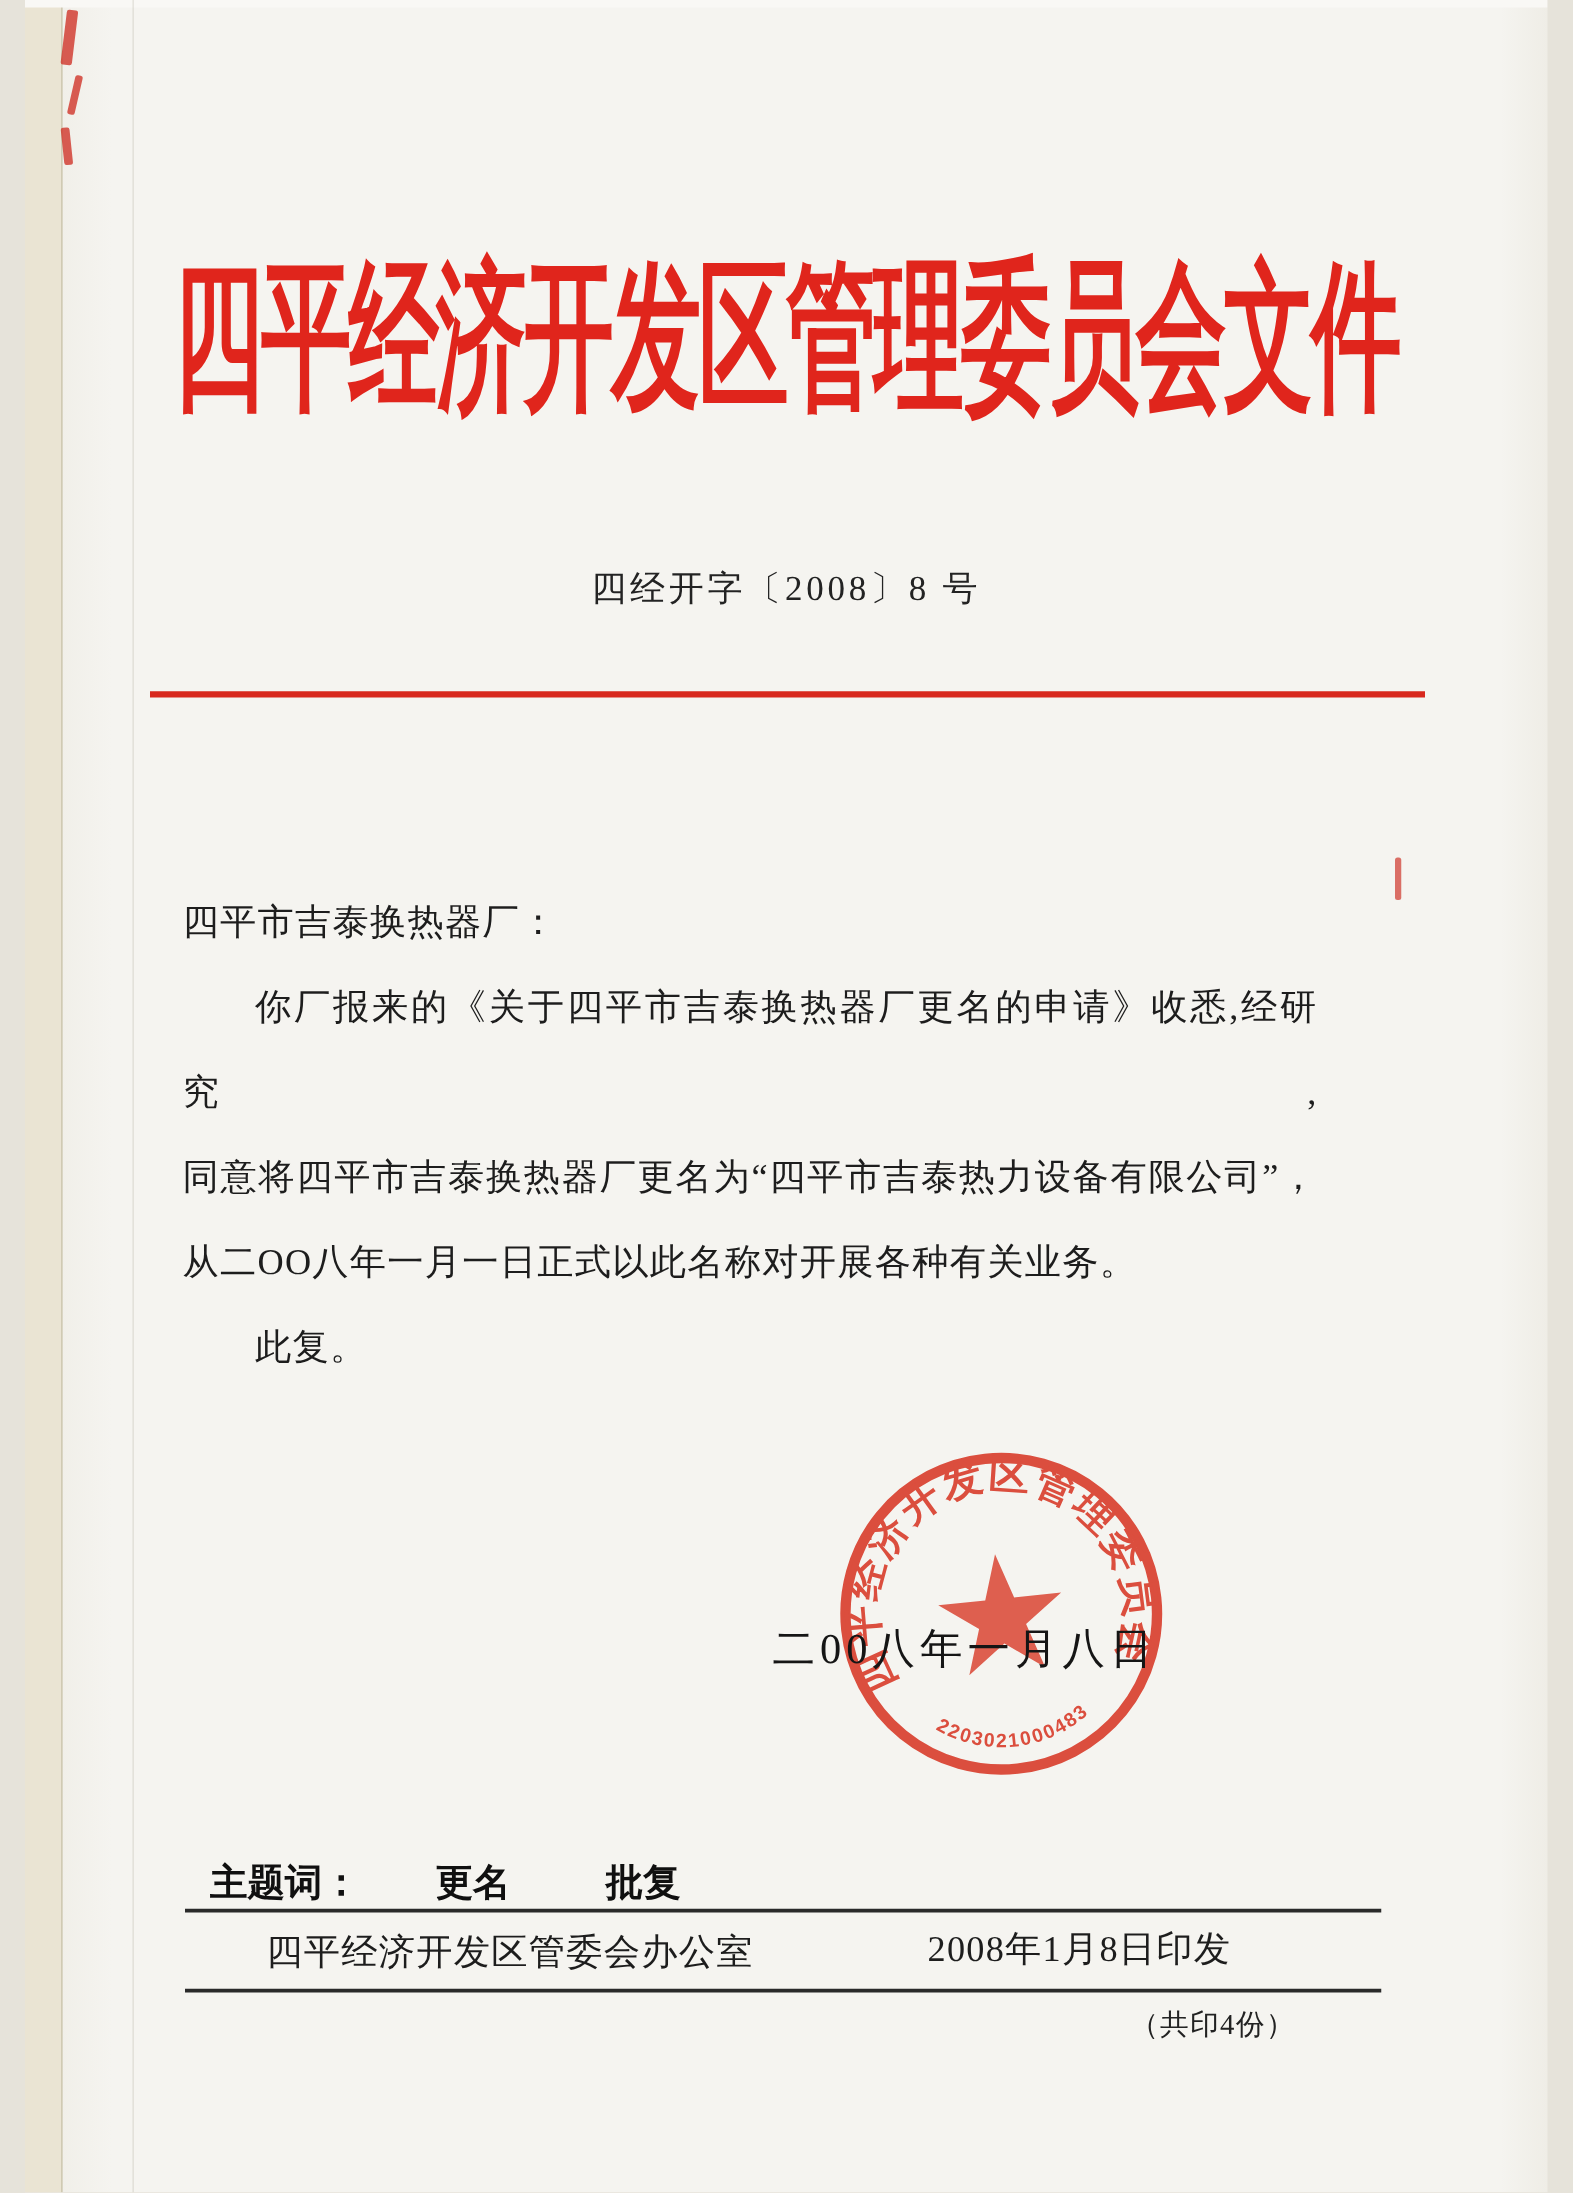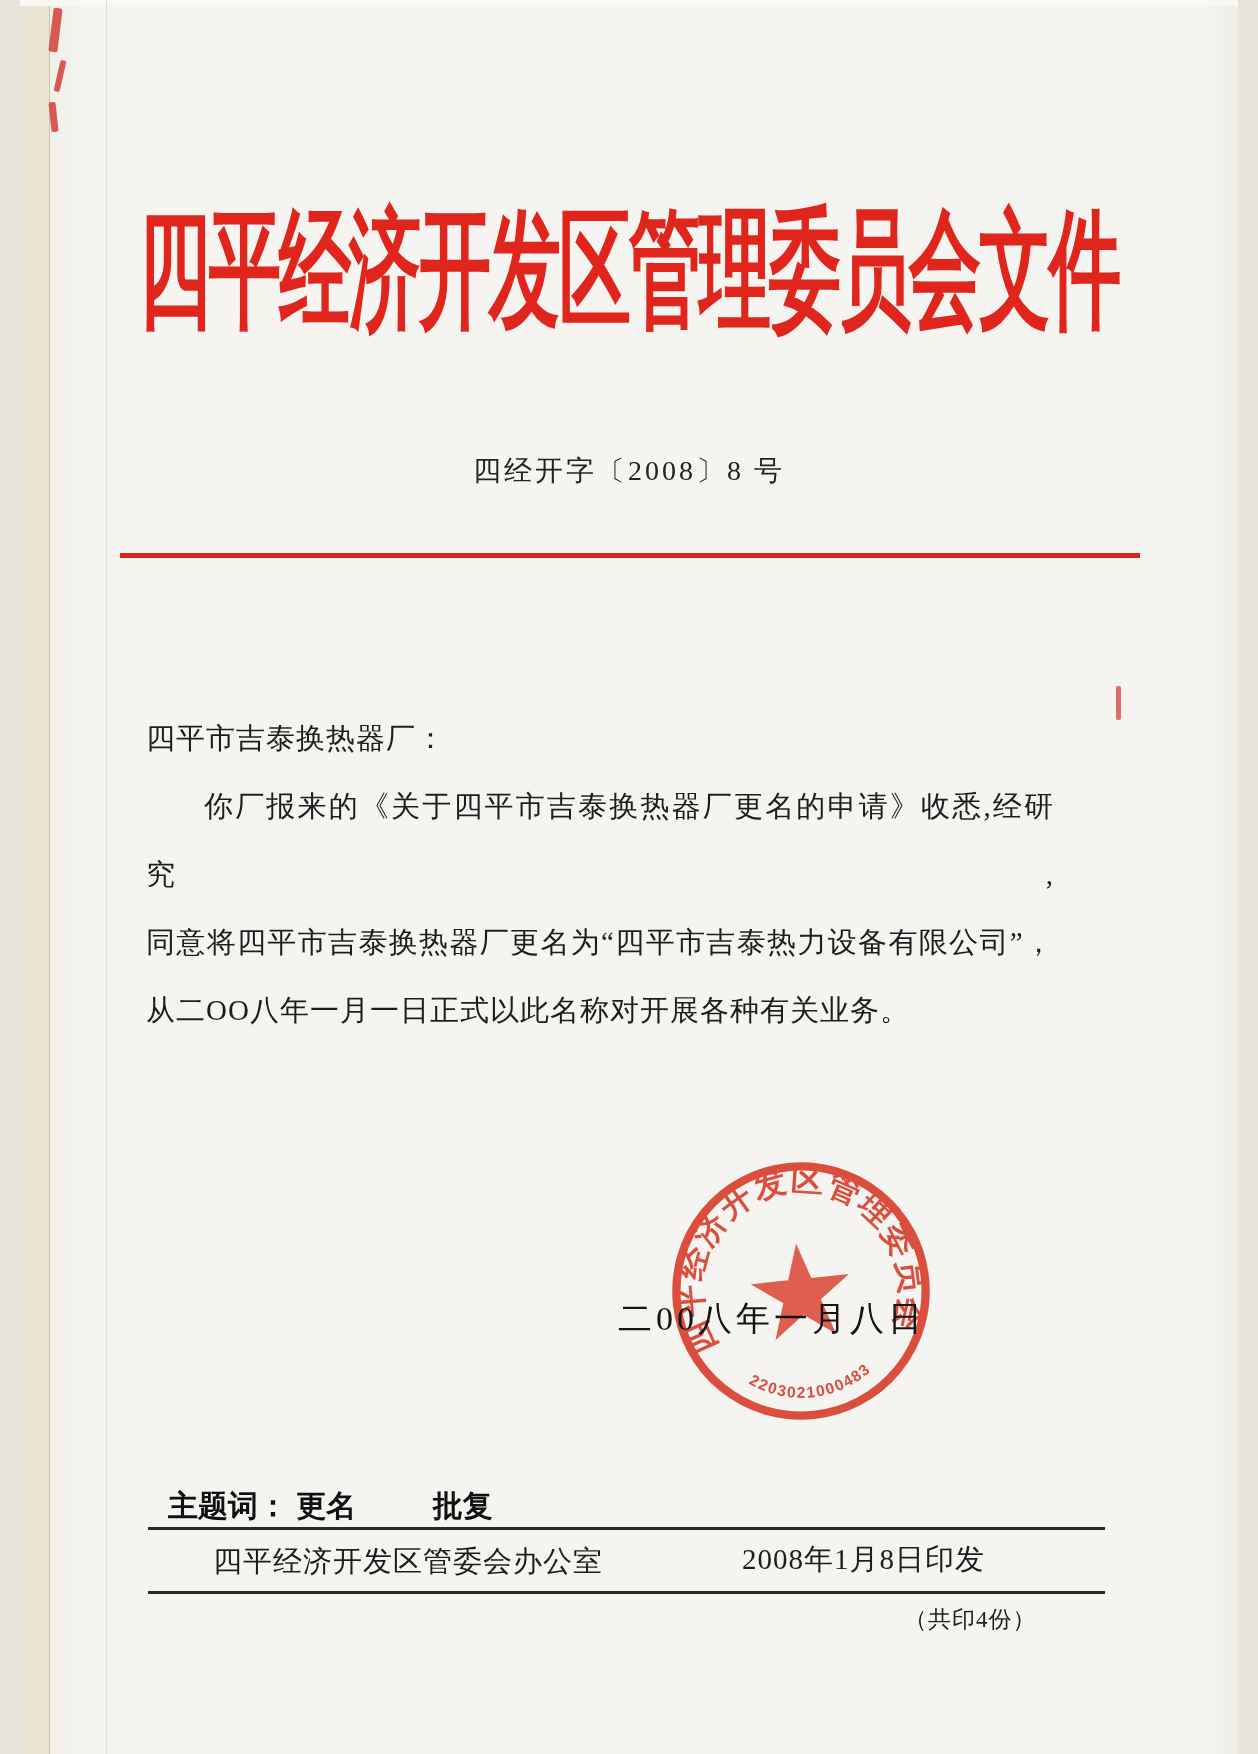--- a/index.html
+++ b/index.html
@@ -57,21 +57,21 @@
   }
   .issue-date {
     position:absolute; left:598px; top:1296px; font-size:34px; color:#151515;
     letter-spacing:4px; z-index:5;
   }
 
   .keywords {
     position:absolute; left:148px; top:1486px; font-size:30px; font-weight:700;
     color:#101010; font-family:"Liberation Sans", sans-serif;
   }
-  .kw-label { }
+  .kw-label { margin-right:52px; }
   .kw-item  { margin-right:68px; }
 
   .footer-rule-1 { position:absolute; top:1527px; left:128px; width:957px; height:3px; background:#2a2a2a; }
   .footer-office { position:absolute; left:145px; top:1542px; font-size:29px; color:#1d1d1d; letter-spacing:1px;margin-left:48px; }
   .footer-date   { position:absolute; left:722px; top:1540px; font-size:29px; color:#1d1d1d; letter-spacing:1px; }
   .footer-rule-2 { position:absolute; top:1591px; left:128px; width:957px; height:3px; background:#2a2a2a; }
   .copies        { position:absolute; left:884px; top:1604px; font-size:23px; color:#222; letter-spacing:1px; }
 </style>
 </head>
 <body>
@@ -92,20 +92,21 @@
   <div class="doc-number">四经开字〔2008〕8 号</div>
 
   <div class="red-rule"></div>
 
 
   <div class="body-block">
     <div class="body-line">四平市吉泰换热器厂：</div>
     <div class="body-line indent fill">你厂报来的《关于四平市吉泰换热器厂更名的申请》收悉,经研究,</div>
     <div class="body-line fill">同意将四平市吉泰换热器厂更名为“四平市吉泰热力设备有限公司”，</div>
     <div class="body-line">从二OO八年一月一日正式以此名称对开展各种有关业务。</div>
+    <div class="body-line indent">此复。</div>
   </div>
 
   <svg class="seal" viewBox="0 0 260 260" xmlns="http://www.w3.org/2000/svg">
     <circle cx="130" cy="130" r="120" fill="none" stroke="#d9402f" stroke-width="8"></circle>
     <path id="sealTextArc" d="M 47,178 A 96,96 0 1 1 213,178" fill="none"></path>
     <path id="sealNumArc" d="M 64,208 A 100,100 0 0 0 196,208" fill="none"></path>
     <text font-size="31" fill="#d9402f" font-weight="bold" font-family="Liberation Sans, sans-serif" letter-spacing="2">
       <textPath href="#sealTextArc" startOffset="50%" text-anchor="middle">四平经济开发区管理委员会</textPath>
     </text>
     <polygon points="0,-50 11.2,-15.5 47.6,-15.5 18.2,5.9 29.4,40.5 0,19.1 -29.4,40.5 -18.2,5.9 -47.6,-15.5 -11.2,-15.5" fill="#d9402f" opacity="0.9" transform="translate(130,134)"></polygon>

